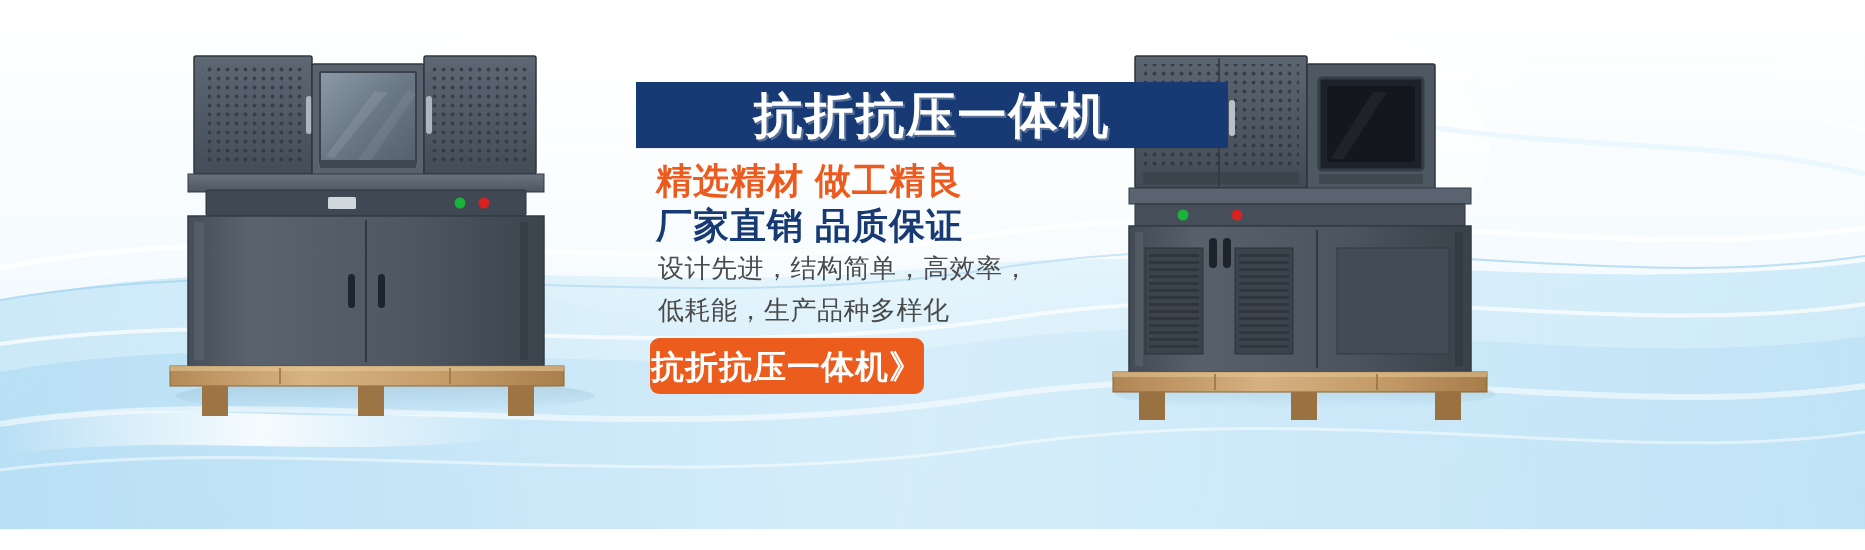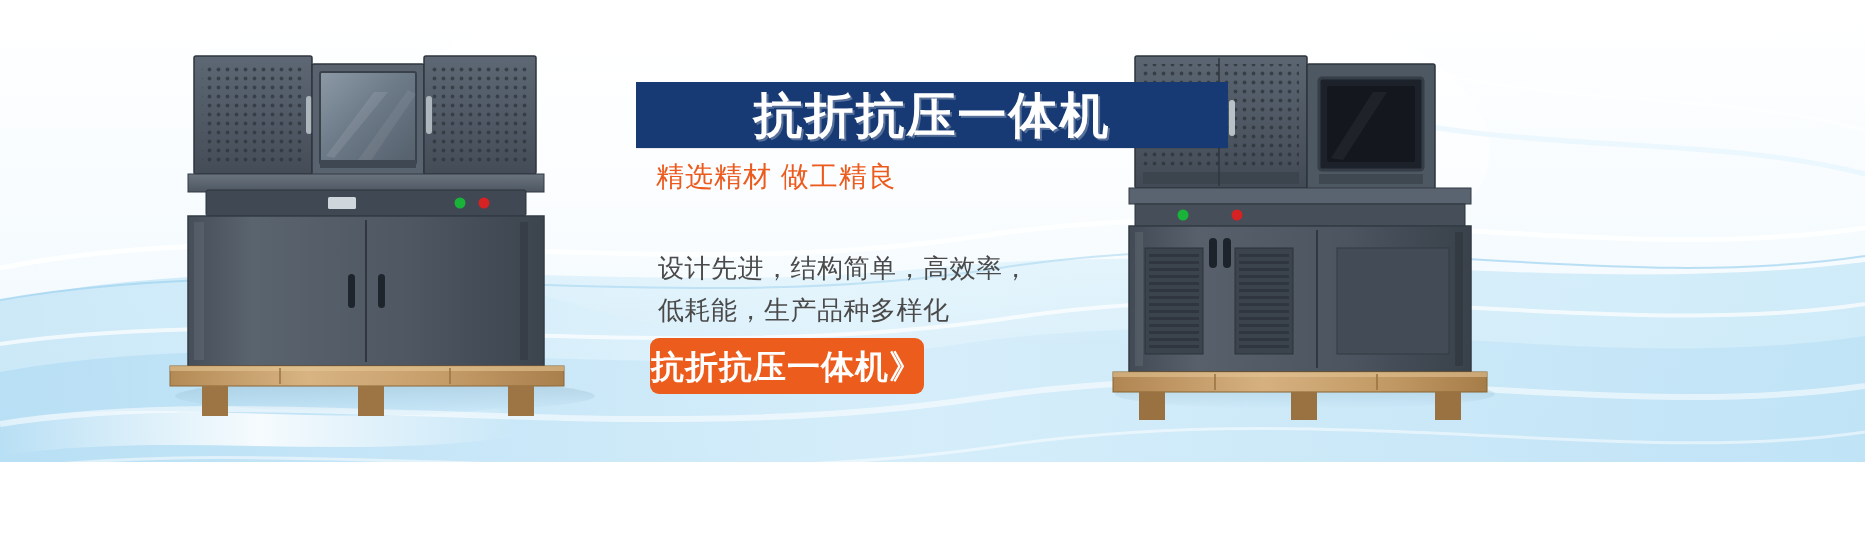--- a/index.html
+++ b/index.html
@@ -2,42 +2,42 @@
 <html><head>
 <meta charset="utf-8">
 <style>
   html,body{margin:0;padding:0;}
   body{
     width:1865px;height:550px;overflow:hidden;
     font-family:"Liberation Sans","DejaVu Sans",sans-serif;
     background:#ffffff;
   }
   #banner{
-    position:relative;width:1865px;height:462px;overflow:hidden;
+    position:relative;width:1865px;height:529px;overflow:hidden;
     background:
       radial-gradient(1200px 500px at 50% 10%, #ffffff 0%, #f4fbfe 40%, #e4f3fb 72%, #d2ebf8 100%);
   }
   
   .bg-waves{position:absolute;inset:0;width:1865px;height:550px;}
   
   #text-block{position:absolute;left:620px;top:60px;width:620px;height:420px;}
   #title-bar{
     position:absolute;left:16px;top:22px;width:592px;height:66px;
     background:#173a74;
     display:flex;align-items:center;justify-content:center;
     box-shadow:0 1px 0 rgba(0,0,0,.08);
   }
   #title-text{
     color:#ffffff;font-size:49px;font-weight:bold;letter-spacing:2px;
     line-height:1;white-space:nowrap;
     text-shadow:2px 2px 0 rgba(255,255,255,.28);
   }
   .sub{
-    position:absolute;left:36px;font-weight:normal;white-space:nowrap;
-    font-size:28px;letter-spacing:1px;line-height:1;
+    position:absolute;left:36px;font-weight:bold;white-space:nowrap;
+    font-size:36px;letter-spacing:1px;line-height:1;
   }
   #sub-1{top:103px;color:#ed5a1d;}
   #sub-2{top:148px;color:#173a74;}
   .body-line{
     position:absolute;left:38px;white-space:nowrap;
     font-size:26px;color:#4a4a4a;font-weight:normal;line-height:1;
     letter-spacing:.5px;
   }
   #body-1{top:195px;}
   #body-2{top:237px;}
@@ -283,20 +283,21 @@
   </svg>
 
   <div id="text-block">
 
     <div id="title-bar">
       <span id="title-text">抗折抗压一体机</span>
     </div>
 
     <div class="sub" id="sub-1">精选精材 做工精良</div>
 
+    <div class="sub" id="sub-2">厂家直销 品质保证</div>
 
     <div class="body-line" id="body-1">设计先进，结构简单，高效率，</div>
 
     <div class="body-line" id="body-2">低耗能，生产品种多样化</div>
 
     <button id="cta-button">
       <span id="cta-label">抗折抗压一体机》</span>
     </button>
 
   </div>

